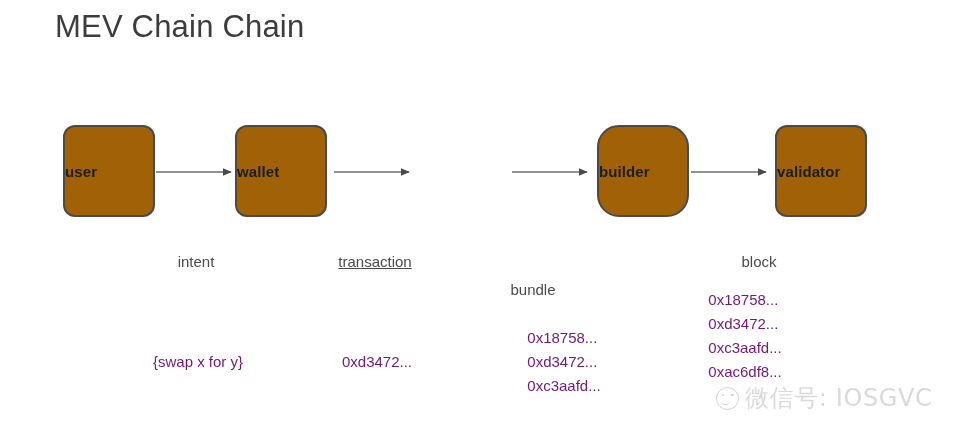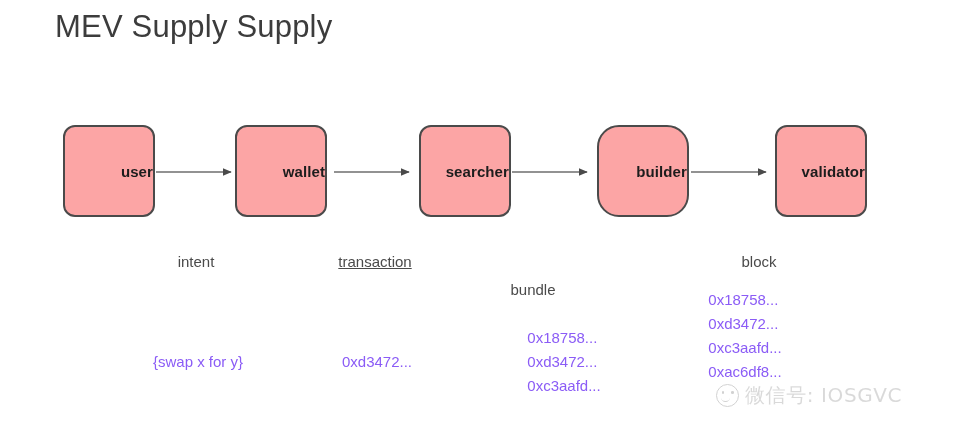--- a/index.html
+++ b/index.html
@@ -46,24 +46,24 @@
     height: 438px;
   }
 
   .node {
     position: absolute;
     width: 92px;
     height: 92px;
     box-sizing: border-box;
     border: 2px solid #4a4a4a;
     border-radius: 12px;
-    background: #fca5a5;
+    background: #a16207;
     display: flex;
     align-items: center;
-    justify-content: flex-end;
+    justify-content: flex-start;
     top: 125px;
   }
   .node-label {
     font-size: 15px;
     font-weight: bold;
     color: #1d1d1d;
     letter-spacing: 0.1px;
     white-space: nowrap;
   }
 
@@ -82,21 +82,21 @@
     top: 253px;
     font-size: 15px;
     color: #4a4a4a;
     white-space: nowrap;
     transform: translateX(-50%);
   }
 
   .payload {
     position: absolute;
     font-size: 15px;
-    color: #8b5cf6;
+    color: #701a75;
     line-height: 24px;
     white-space: nowrap;
     transform: translateX(-50%);
   }
   .payload .payload-line {
     display: block;
   }
 
   
   .watermark {
@@ -132,33 +132,33 @@
   .wm-smile {
     position: absolute;
     left: 4px;
     bottom: 4px;
     width: 9px;
     height: 4px;
     border-bottom: 1.6px solid #8f8f8f;
     border-radius: 0 0 9px 9px;
   }
   .wm-text {
-    font-size: 20px;
+    font-size: 24px;
     color: #a3a3a3;
     letter-spacing: 0.6px;
     white-space: nowrap;
     font-family: "DejaVu Sans", "Liberation Sans", sans-serif;
   }
 </style>
 </head>
 <body>
 
 <div id="diagram-root">
 
-  <div class="page-title">MEV Supply Supply</div>
+  <div class="page-title">MEV Chain Chain</div>
 
   <div class="chain-layer">
 
     <svg class="arrow-svg" viewBox="0 0 972 438">
       <defs>
         <marker id="ah" markerWidth="9" markerHeight="9" refX="8.2" refY="4.5" orient="auto" markerUnits="userSpaceOnUse">
           <path d="M0,0.6 L9,4.5 L0,8.4 z" fill="#4a4a4a"></path>
         </marker>
       </defs>
       <line x1="156" y1="172" x2="231" y2="172" stroke="#6e6e6e" stroke-width="1.6" marker-end="url(#ah)"></line>
@@ -166,23 +166,20 @@
       <line x1="512" y1="172" x2="587" y2="172" stroke="#6e6e6e" stroke-width="1.6" marker-end="url(#ah)"></line>
       <line x1="691" y1="172" x2="766" y2="172" stroke="#6e6e6e" stroke-width="1.6" marker-end="url(#ah)"></line>
     </svg>
 
     <div class="node" style="left:63px;">
       <span class="node-label">user</span>
     </div>
     <div class="node" style="left:235px;">
       <span class="node-label">wallet</span>
     </div>
-    <div class="node" style="left:419px;">
-      <span class="node-label">searcher</span>
-    </div>
     <div class="node" style="left:597px;border-radius:22px;">
       <span class="node-label">builder</span>
     </div>
     <div class="node" style="left:775px;">
       <span class="node-label">validator</span>
     </div>
   </div>
 
   <div class="edge-caption" style="left:196px;">intent</div>
   <div class="edge-caption" style="left:375px;text-decoration:underline;">transaction</div>

